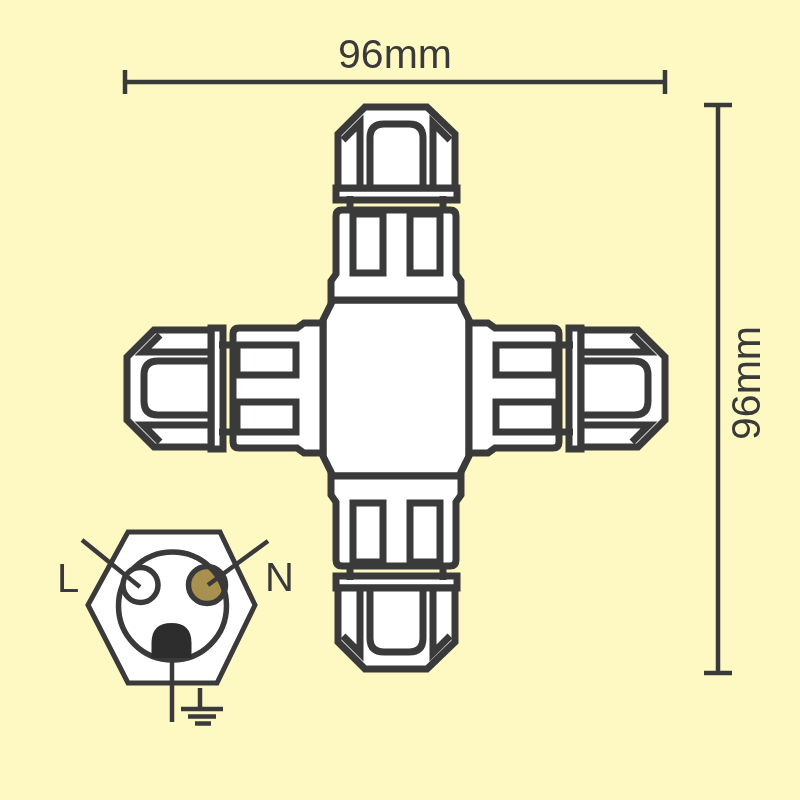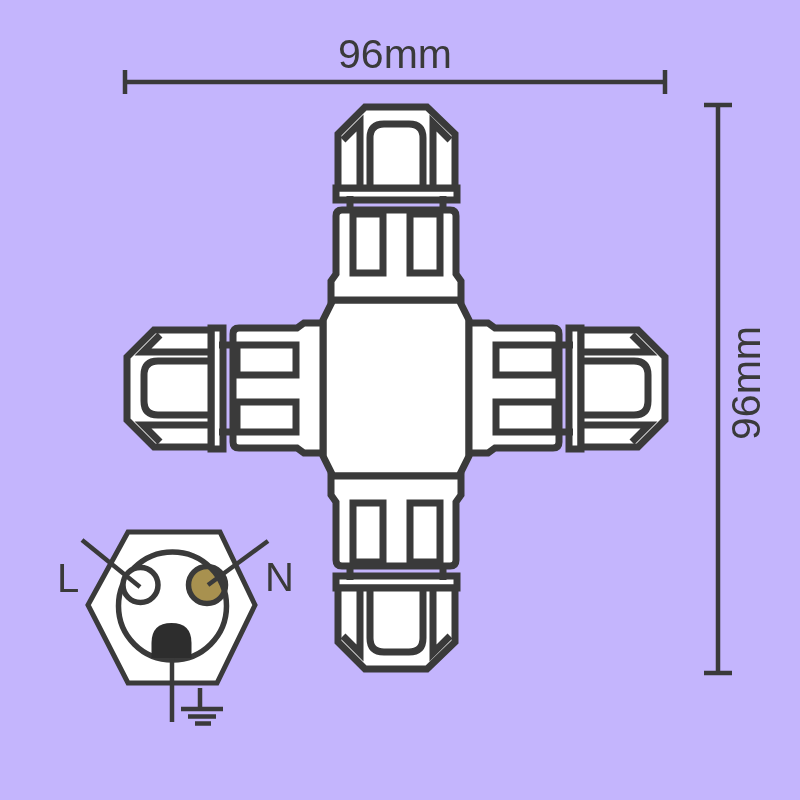--- a/index.html
+++ b/index.html
@@ -1,20 +1,20 @@
 <!DOCTYPE html>
 <html><head>
 <meta charset="utf-8">
 <style>
   html, body { margin: 0; padding: 0; background: #ffffff; }
   .stage {
     position: relative;
     width: 800px;
     height: 800px;
-    background: #c4b5fd;
+    background: #fef9c3;
     overflow: hidden;
   }
   svg { display: block; }
   .dim-label {
     font-family: "Liberation Sans", sans-serif;
     font-size: 41px;
     letter-spacing: 0px;
   }
   .pin-label {
     font-family: "Liberation Sans", sans-serif;

